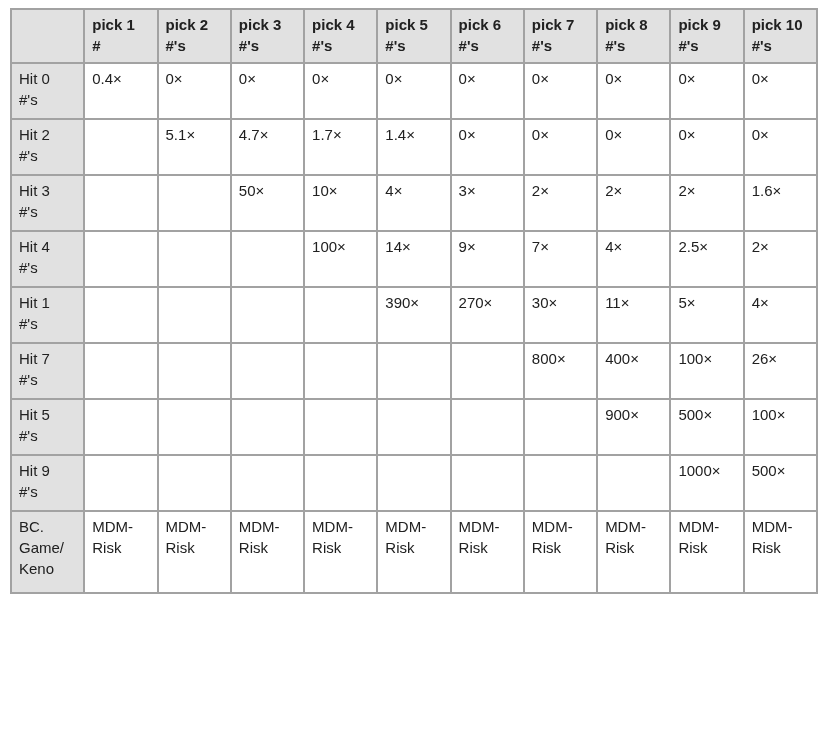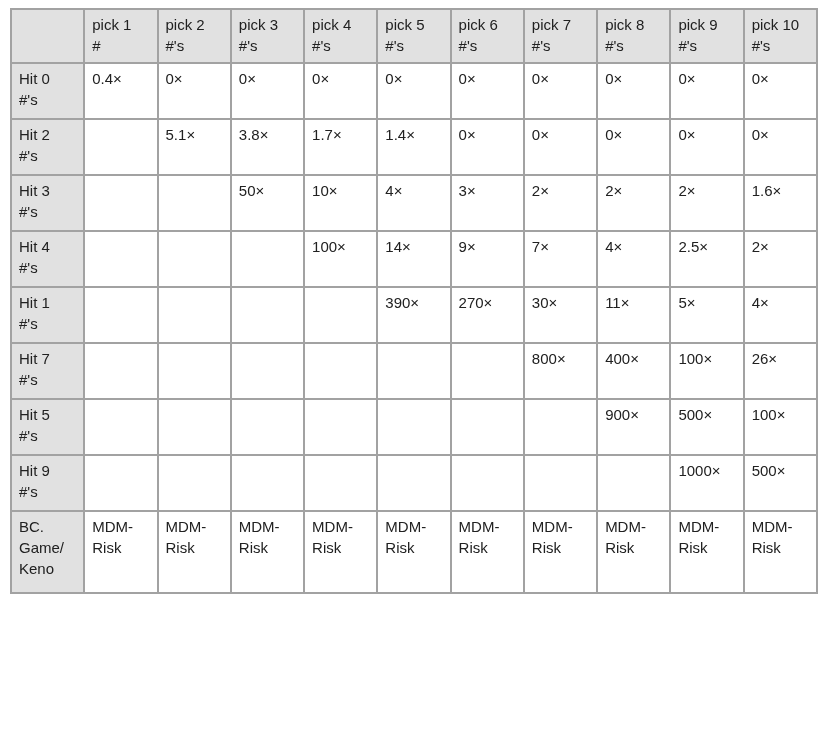--- a/index.html
+++ b/index.html
@@ -36,21 +36,21 @@
     padding: 4px 7px 6px 7px;
     overflow-wrap: break-word;
   }
   .payout-table th {
     background: var(--header-bg);
     white-space: pre-line; 
   }
   .payout-table td {
     background: var(--cell-bg);
   }
-  .payout-table thead th { height: 54px; }
+  .payout-table thead th { height: 54px; font-weight: bold; }
   .payout-table tbody th,
   .payout-table tbody td { height: 56px; }
   .payout-table tr.footer-row th,
   .payout-table tr.footer-row td { height: 82px; }
 </style>
 </head>
 <body>
 
 <div class="table-wrap">
   <table class="payout-table">
@@ -94,21 +94,21 @@
           <td>0×</td>
           <td>0×</td>
           <td>0×</td>
           <td>0×</td>
         </tr>
         <tr>
           <th>Hit 2
 #'s</th>
           <td></td>
           <td>5.1×</td>
-          <td>3.8×</td>
+          <td>4.7×</td>
           <td>1.7×</td>
           <td>1.4×</td>
           <td>0×</td>
           <td>0×</td>
           <td>0×</td>
           <td>0×</td>
           <td>0×</td>
         </tr>
         <tr>
           <th>Hit 3

